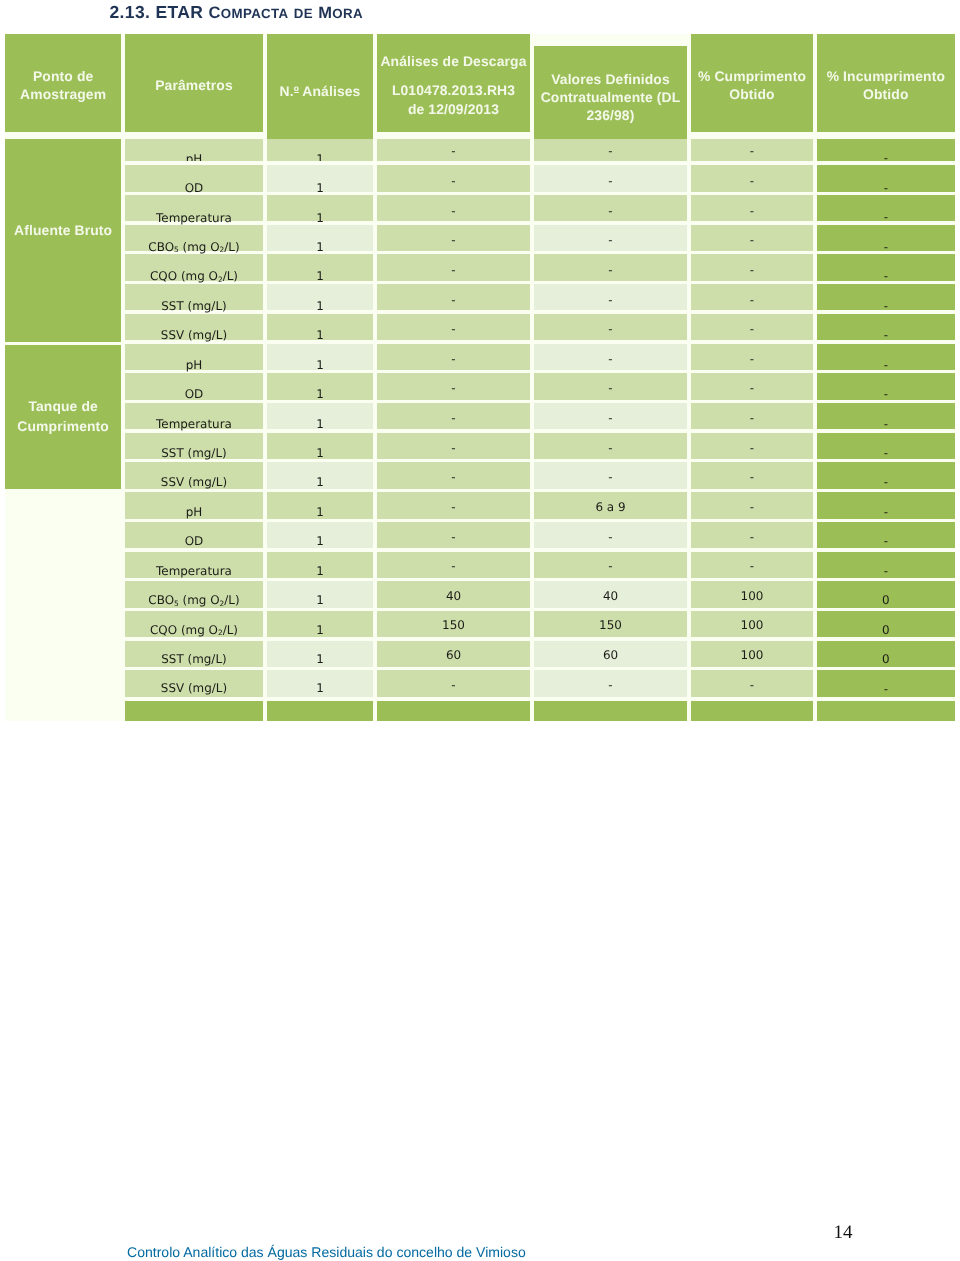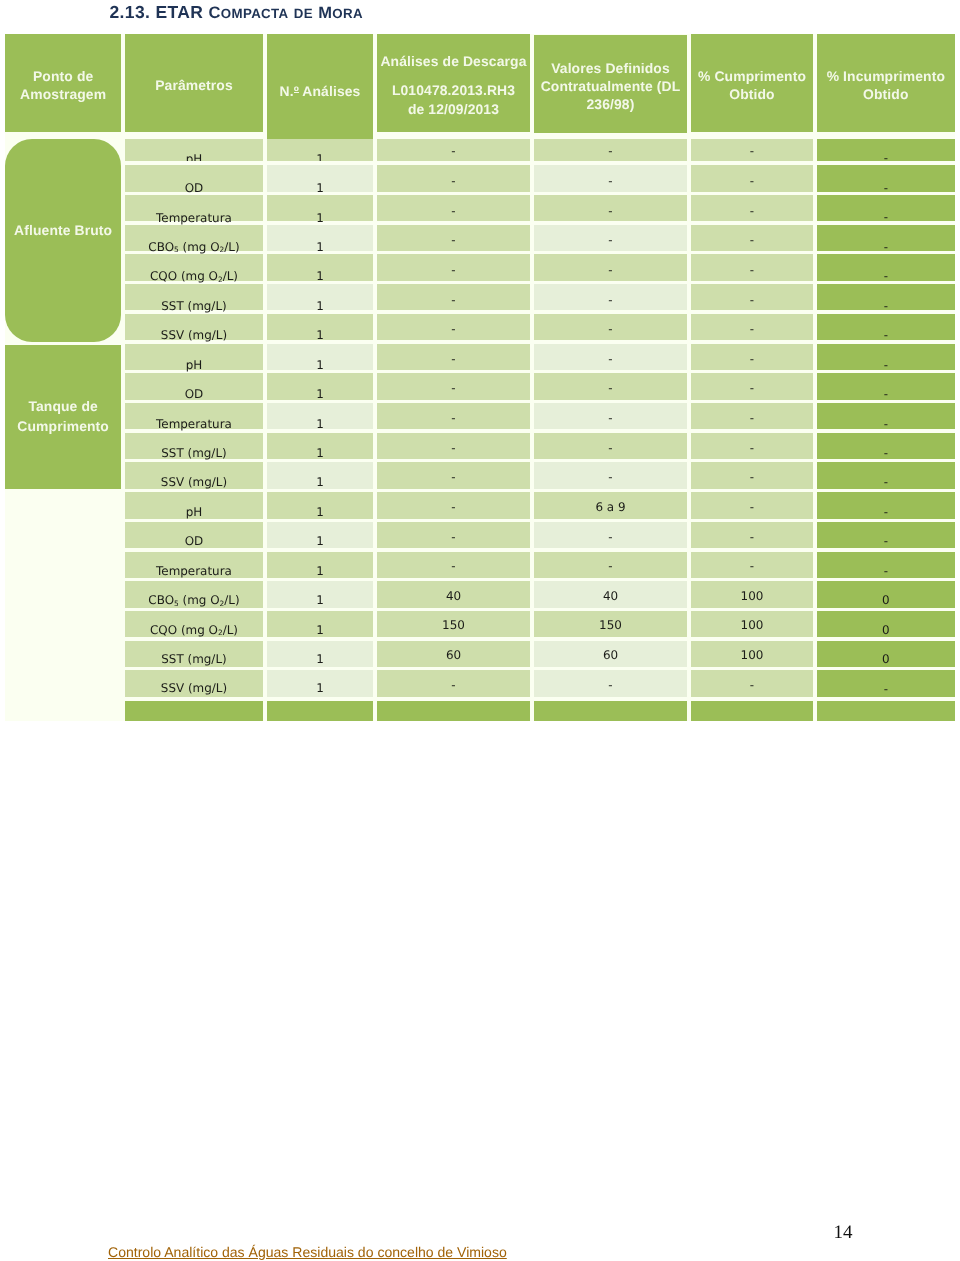--- a/index.html
+++ b/index.html
@@ -33,22 +33,22 @@
   .gline.blank{height:19.3px;}
 
   .r1{background:#CEDEAB;}
   .r2{background:#E6EFD9;}
   .rd{background:#9BBE57;}
 
   .tx{position:absolute;text-align:center;font-family:"DejaVu Sans",sans-serif;
       font-size:11.95px;color:#1B1C18;white-space:nowrap;line-height:14px;}
   .tx sub{font-size:0.62em;line-height:0;vertical-align:baseline;position:relative;top:0.2em;}
 
-  .footline{position:absolute;left:108px;top:1245.1px;font-size:14.05px;color:#a16207;
-            white-space:nowrap;line-height:14px;text-decoration:underline;}
+  .footline{position:absolute;left:127px;top:1245.1px;font-size:14.05px;color:#0369a1;
+            white-space:nowrap;line-height:14px;}
   .pageno{position:absolute;left:833.6px;top:1222.6px;font-family:"Liberation Serif",serif;
           font-size:19px;line-height:19px;color:#111;}
 </style>
 </head>
 <body>
 
 <div id="page">
   <div class="title"><span>2.13. ETAR </span><span class="sc"><span class="cap">C</span><span class="low">O</span><span class="low">M</span><span class="low">P</span><span class="low">A</span><span class="low">C</span><span class="low">T</span><span class="low">A</span><span class="sp"> </span><span class="low">D</span><span class="low">E</span><span class="sp"> </span><span class="cap">M</span><span class="low">O</span><span class="low">R</span><span class="low">A</span></span></div>
   <div id="tbl">
       <div class="cell hd" style="left: 119.7px; top: 0px; width: 138.6px; height: 98px;">
@@ -68,21 +68,21 @@
         </div>
       </div>
       <div class="cell hd" style="left: 371.7px; top: 0px; width: 153.6px; height: 98px;">
         <div>
           <div class="hline">Análises de Descarga</div>
           <div class="hline blank"></div>
           <div class="hline">L010478.2013.RH3</div>
           <div class="hline">de 12/09/2013</div>
         </div>
       </div>
-      <div class="cell hd" style="left: 528.7px; top: 1px; width: 153.6px; height: 98px;">
+      <div class="cell hd" style="left: 528.7px; top: 12px; width: 153.6px; height: 98px;">
         <div>
           <div class="hline">Valores Definidos</div>
           <div class="hline">Contratualmente (DL</div>
           <div class="hline">236/98)</div>
         </div>
       </div>
       <div class="cell hd" style="left: 685.7px; top: 0px; width: 122.6px; height: 98px;">
         <div>
           <div class="hline">% Cumprimento</div>
           <div class="hline">Obtido</div>
@@ -173,21 +173,21 @@
       <div class="cell r1" style="left: 261.7px; top: 279.8px; width: 106.6px; height: 26.4px;"></div>
       <div class="tx" style="left: 261.7px; width: 106.6px; top: 294.29px;">1</div>
       <div class="cell r1" style="left: 371.7px; top: 279.8px; width: 153.6px; height: 26.4px;"></div>
       <div class="tx" style="left: 371.7px; width: 153.6px; top: 288.19px;">-</div>
       <div class="cell r1" style="left: 528.7px; top: 279.8px; width: 153.6px; height: 26.4px;"></div>
       <div class="tx" style="left: 528.7px; width: 153.6px; top: 288.19px;">-</div>
       <div class="cell r1" style="left: 685.7px; top: 279.8px; width: 122.6px; height: 26.4px;"></div>
       <div class="tx" style="left: 685.7px; width: 122.6px; top: 288.19px;">-</div>
       <div class="cell rd" style="left: 811.7px; top: 279.8px; width: 138.3px; height: 26.4px;"></div>
       <div class="tx" style="left: 811.7px; width: 138.3px; top: 294.13px;">-</div>
-      <div class="cell grp" style="left: 0px; top: 104.6px; width: 116.3px; height: 202.98px; border-radius: 27px;">
+      <div class="cell grp" style="left: 0px; top: 104.6px; width: 116.3px; height: 202.98px;">
         <div>
           <div class="gline">Afluente Bruto</div>
           <div class="gline blank"></div>
         </div>
       </div>
       <div class="cell r1" style="left: 119.7px; top: 309.52px; width: 138.6px; height: 26.4px;"></div>
       <div class="tx" style="left: 119.7px; width: 138.6px; top: 323.72px;">pH</div>
       <div class="cell r2" style="left: 261.7px; top: 309.52px; width: 106.6px; height: 26.4px;"></div>
       <div class="tx" style="left: 261.7px; width: 106.6px; top: 323.72px;">1</div>
       <div class="cell r1" style="left: 371.7px; top: 309.52px; width: 153.6px; height: 26.4px;"></div>

